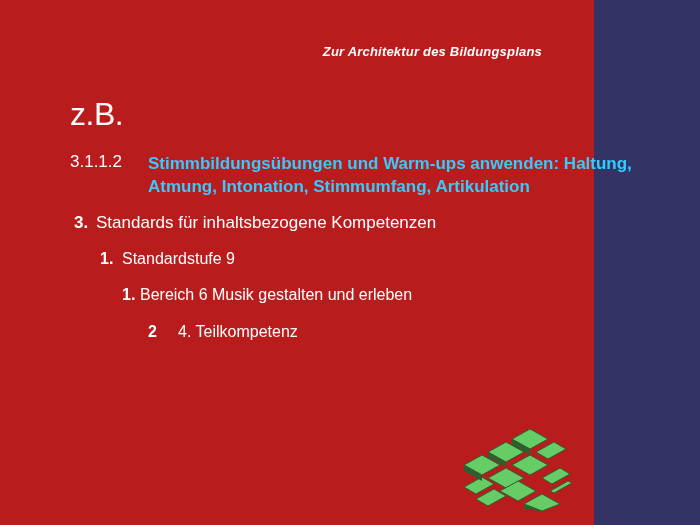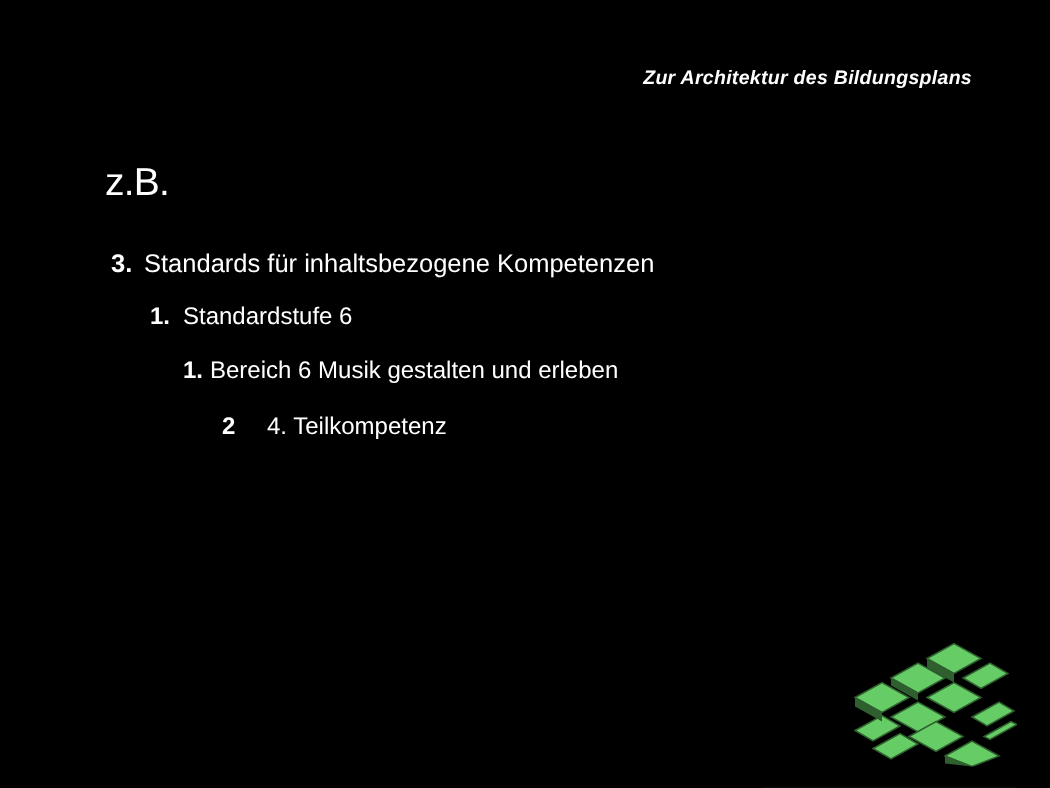--- a/index.html
+++ b/index.html
@@ -8,41 +8,41 @@
   }
   body {
     width: 700px;
     height: 525px;
     background: #333366;
     font-family: "Liberation Sans", sans-serif;
     overflow: hidden;
   }
   .slide {
     position: relative;
-    width: 700px;
+    width: 594px;
     height: 525px;
-    background: #000000;
+    background: #b91c1c;
   }
   .header-note {
     position: absolute;
     top: 44px;
     right: 52px;
     color: #ffffff;
     font-style: italic;
     font-weight: bold;
     font-size: 13px;
     letter-spacing: 0.2px;
     white-space: nowrap;
   }
   .title {
     position: absolute;
     left: 70px;
-    top: 108px;
+    top: 98px;
     color: #ffffff;
-    font-size: 26px;
+    font-size: 32px;
     line-height: 1;
     letter-spacing: -0.5px;
     text-align: center;
   }
   .body-list {
     position: absolute;
     left: 70px;
     top: 152px;
     width: 600px;
   }
@@ -127,29 +127,33 @@
 <body>
 
 <div class="slide">
 
   <div class="header-note">Zur Architektur des Bildungsplans</div>
 
   <div class="title">z.B.</div>
 
   <div class="body-list">
 
+    <div class="line l1">
+      <span class="num">3.1.1.2</span>
+      <span class="txt">Stimmbildungsübungen und Warm-ups anwenden: Haltung, Atmung, Intonation, Stimmumfang, Artikulation</span>
+    </div>
 
     <div class="line l2">
       <span class="num">3.</span>
       <span class="txt">Standards für inhaltsbezogene Kompetenzen</span>
     </div>
 
     <div class="line l3">
       <span class="num">1.</span>
-      <span class="txt">Standardstufe 6</span>
+      <span class="txt">Standardstufe 9</span>
     </div>
 
     <div class="line l4">
       <span class="num">1.</span>
       <span class="txt">Bereich 6 Musik gestalten und erleben</span>
     </div>
 
     <div class="line l5">
       <span class="num">2</span>
       <span class="txt">4. Teilkompetenz</span>

